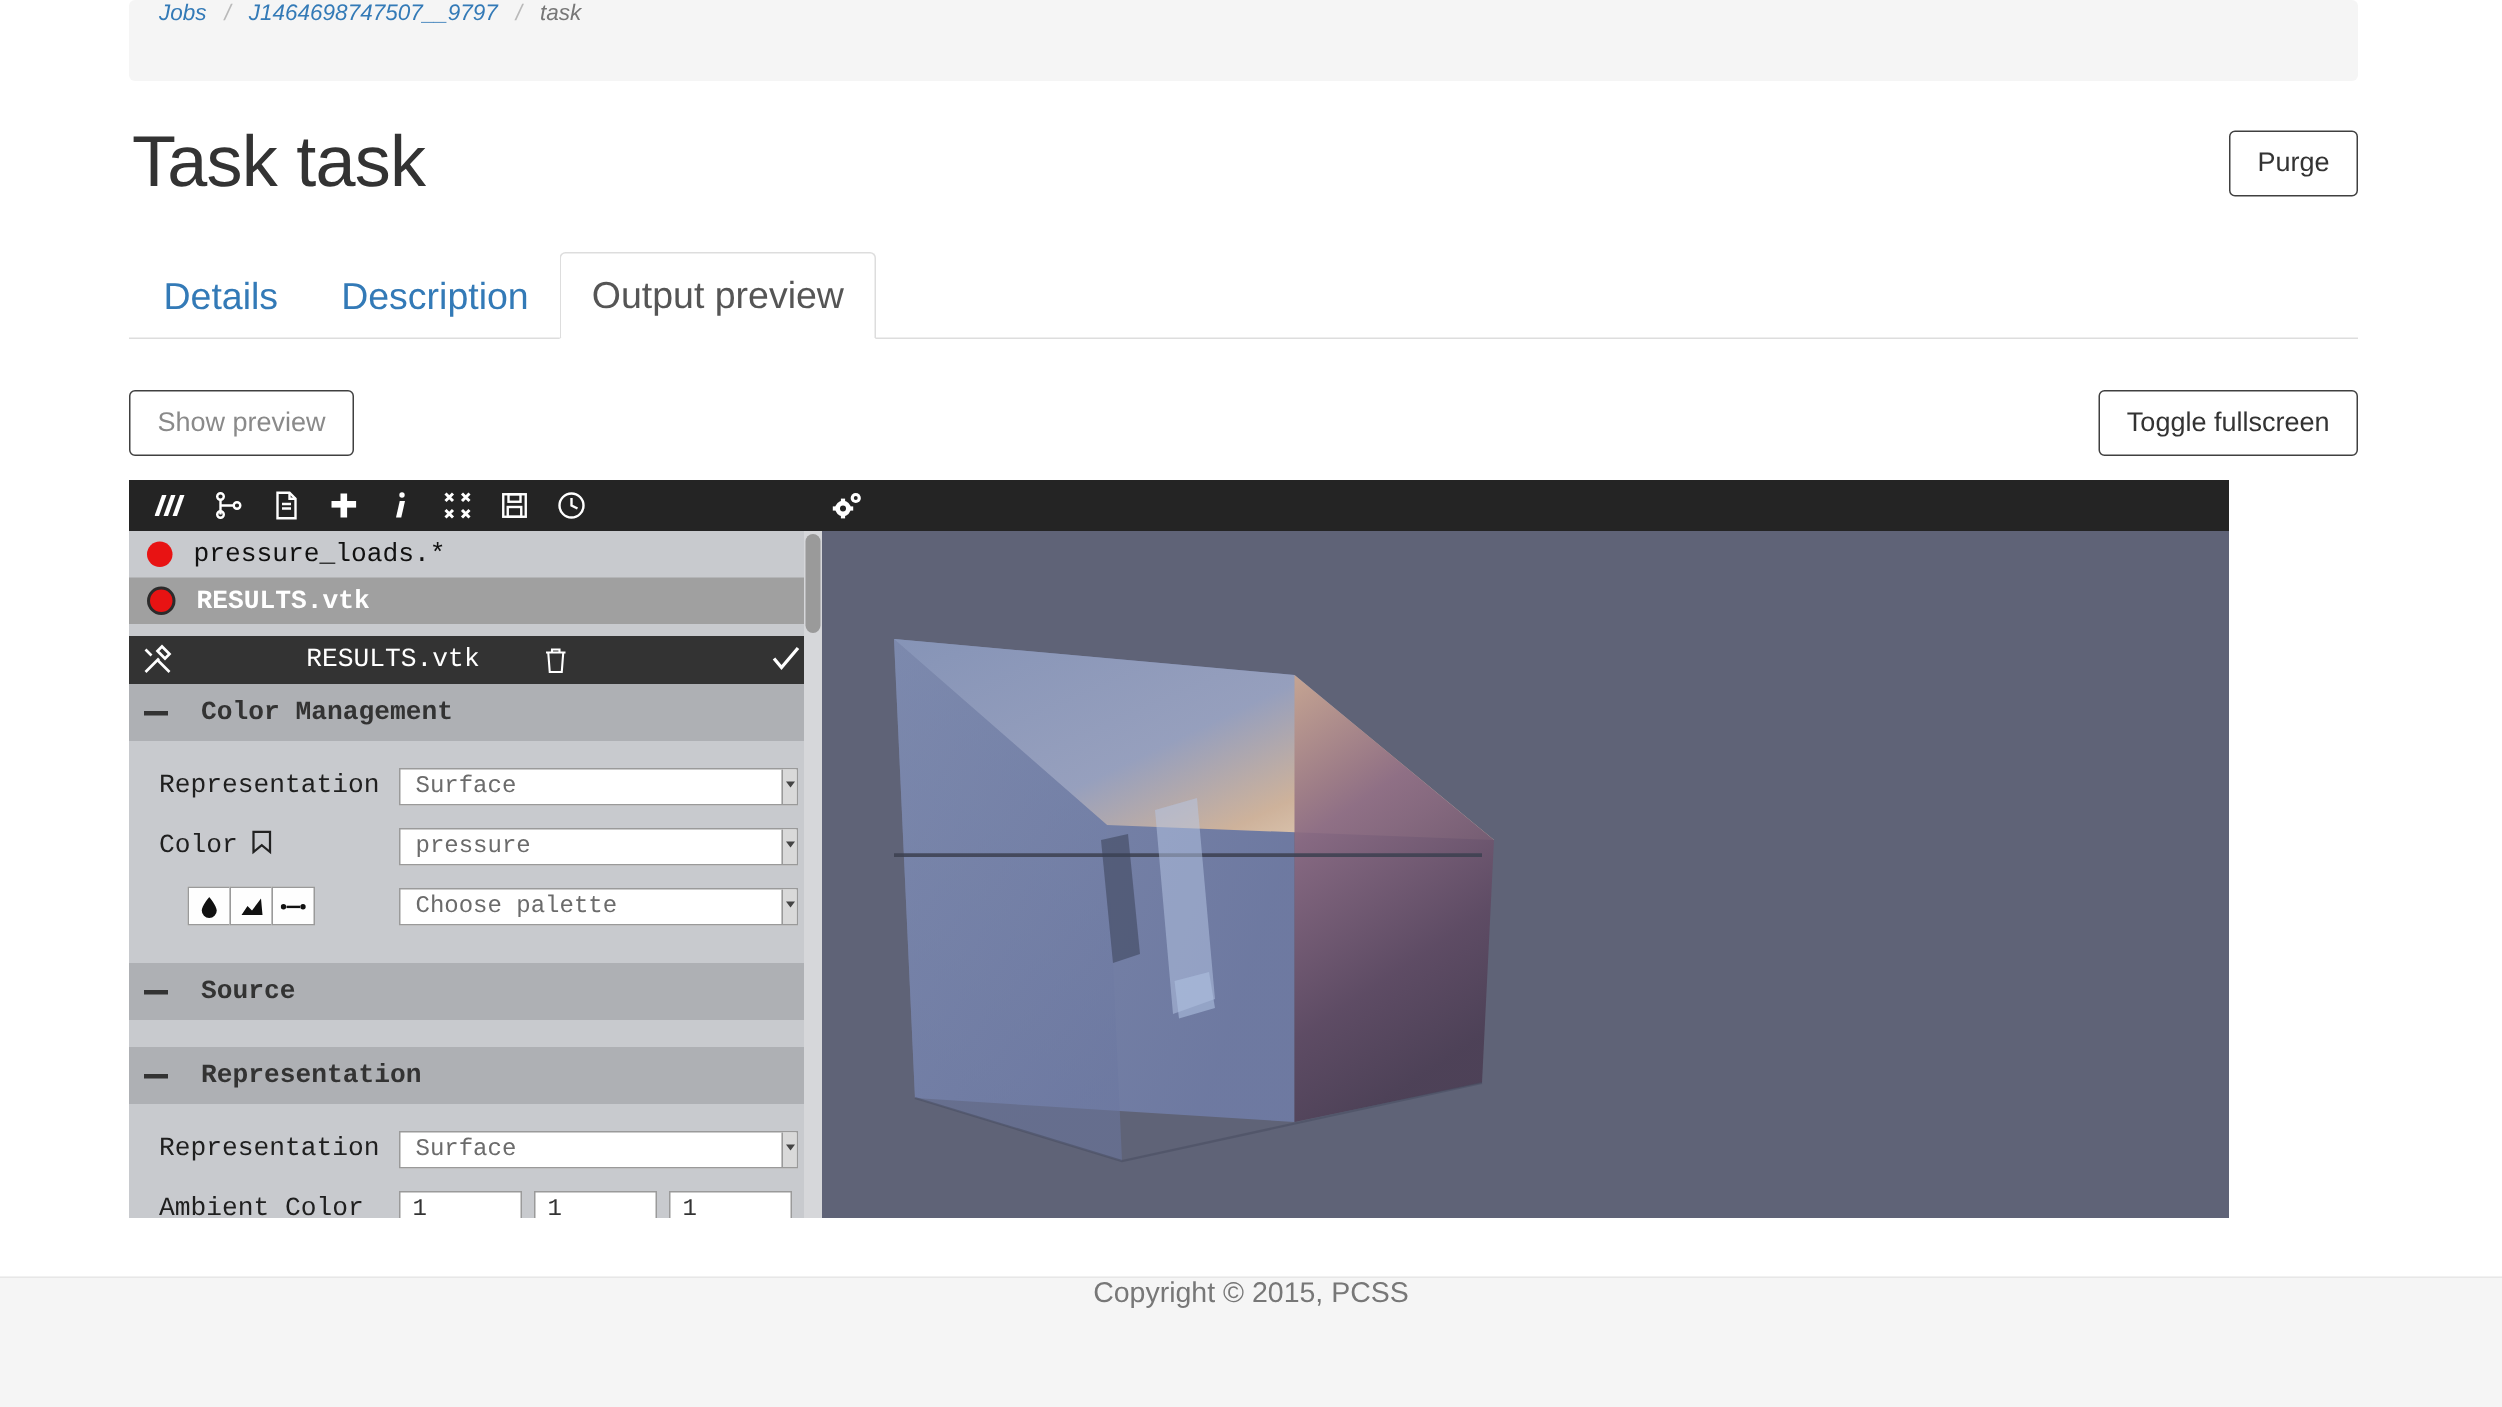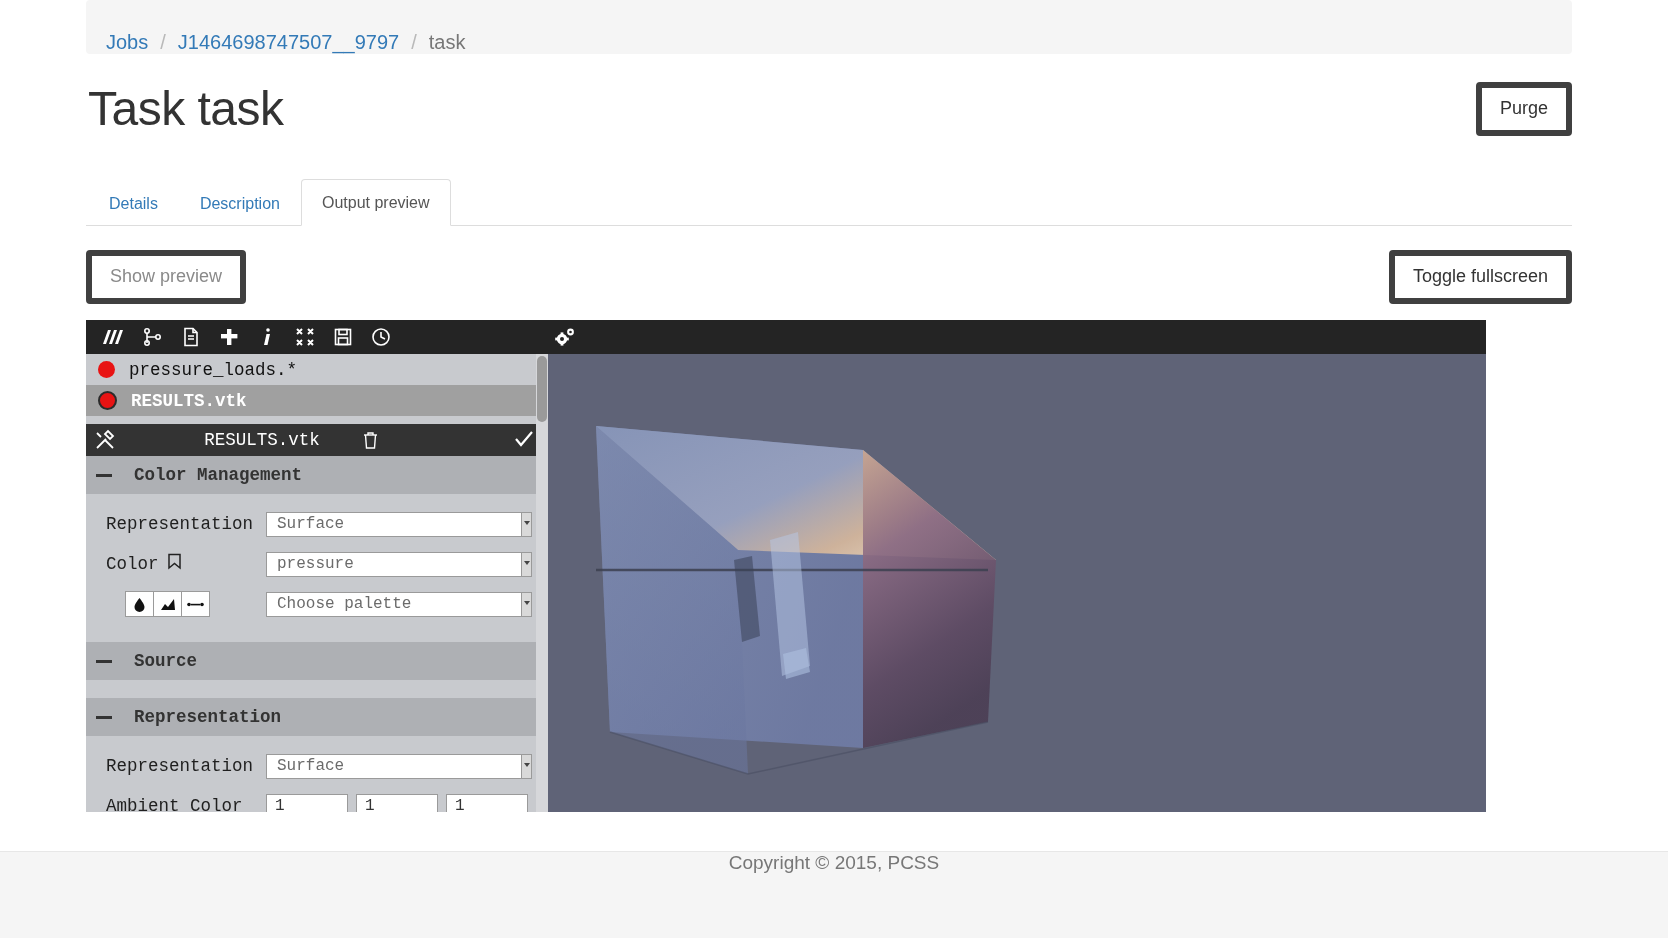--- a/index.html
+++ b/index.html
@@ -14,50 +14,51 @@
   }
 
   
   .page { width:1668px; height:938px; position:relative; background:#fff; }
 
   .container { position:absolute; left:86px; top:0; width:1486px; }
 
   
   .breadcrumb {
     height:54px; background:#f5f5f5; border-radius:4px;
-    display:flex; align-items:flex-end; padding:0 20px; gap:0px;
-    font-size:20px;
+    display:flex; align-items:flex-start; padding:0 20px; gap:0px;
+    font-size:15px;
+    font-style:italic;
   }
   .bc-link { color:#337ab7; cursor:pointer; }
   .bc-sep { color:#b9b9b9; margin:0 12px; }
   .bc-active { color:#777777; }
 
   
   .title-row {
     margin-top:18px; height:74px;
     display:flex; align-items:center; justify-content:space-between;
   }
   .page-title {
     font-size:48px; font-weight:400; color:#333; line-height:1;
     letter-spacing:-0.5px; margin:0; padding-left:2px;text-align:center;
   }
   .btn {
-    background:#fff; border:6px solid #404040; border-radius:4px;
+    background:#fff; border:1px solid #404040; border-radius:4px;
     font-size:18px; color:#333; padding:11px 18px; line-height:1.1;
     cursor:pointer; font-family:"Liberation Sans", sans-serif;
   }
   .btn-muted { color:#8a8a8a; }
 
   
   .tabs {
     margin-top:24px; height:56px; border-bottom:1px solid #dddddd;
     display:flex; align-items:flex-end; gap:0px; padding-left:2px;
   }
   .tab {
-    font-size:16px; color:#337ab7; padding:13px 20px; cursor:pointer;
+    font-size:25px; color:#337ab7; padding:13px 20px; cursor:pointer;
     border:1px solid transparent; border-bottom:none; line-height:1.2;
     position:relative; top:1px; background:transparent;
   }
   .tab.active {
     color:#555555; background:#fff;
     border:1px solid #dddddd; border-bottom:1px solid #fff;
     border-radius:4px 4px 0 0;
   }
 
   

